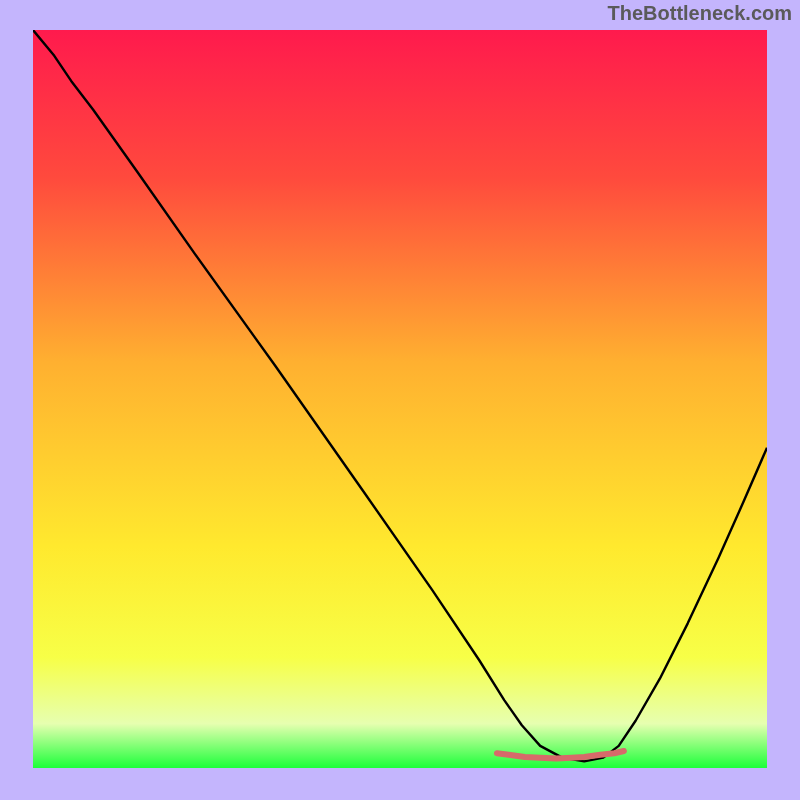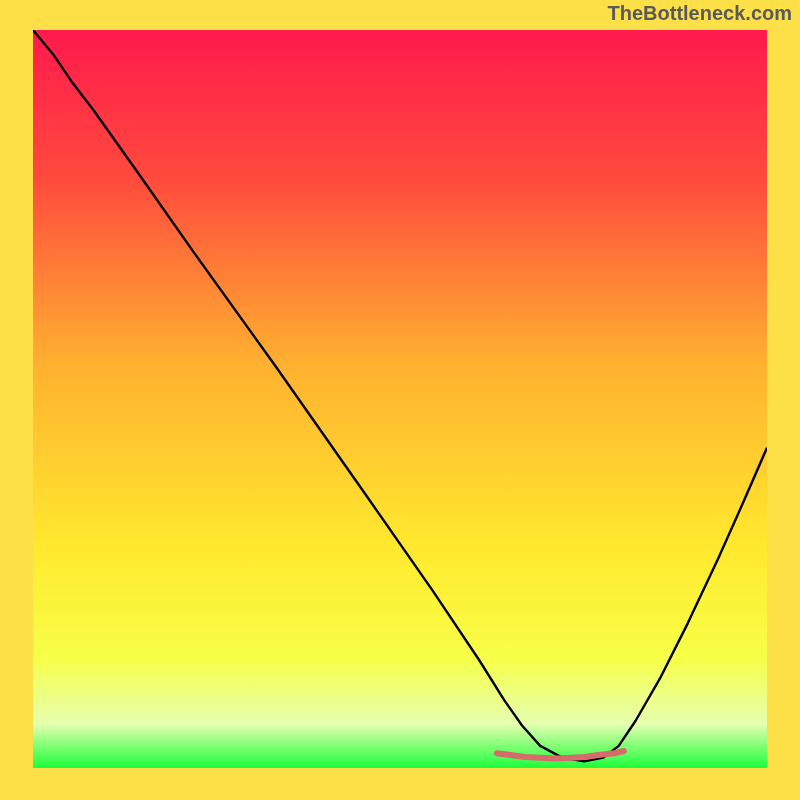--- a/index.html
+++ b/index.html
@@ -7,21 +7,21 @@
     padding: 0;
     width: 800px;
     height: 800px;
     background: #000;
     font-family: Arial, Helvetica, sans-serif;
   }
   .frame {
     position: relative;
     width: 800px;
     height: 800px;
-    background: #fde047;
+    background: #c4b5fd;
   }
   .watermark {
     position: absolute;
     top: 2px;
     right: 8px;
     color: #5a5a5a;
     font-size: 20px;
     font-weight: bold;
     z-index: 10;
   }

